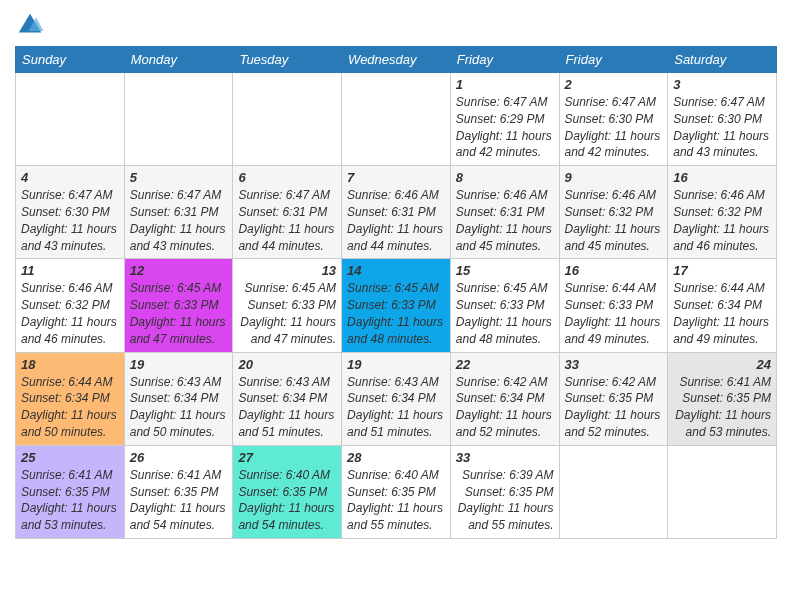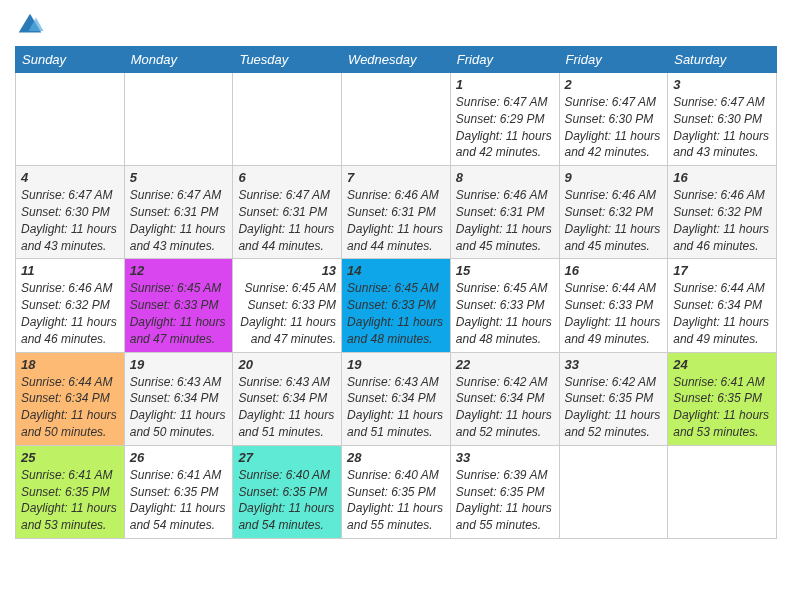--- a/index.html
+++ b/index.html
@@ -274,29 +274,29 @@
             <div class="day-info" style="white-space: pre-line;">Sunrise: 6:42 AM
 Sunset: 6:34 PM
 Daylight: 11 hours and 52 minutes.</div>
           </td>
           <td style="background: rgb(245, 245, 245);">
             <span class="day-num">33</span>
             <div class="day-info" style="white-space: pre-line;">Sunrise: 6:42 AM
 Sunset: 6:35 PM
 Daylight: 11 hours and 52 minutes.</div>
           </td>
-          <td style="background: #bef264;">
+          <td style="background: #e5e5e5; text-align: right;">
             <span class="day-num">24</span>
             <div class="day-info" style="white-space: pre-line;">Sunrise: 6:41 AM
 Sunset: 6:35 PM
 Daylight: 11 hours and 53 minutes.</div>
           </td>
         </tr>
         <tr>
-          <td style="background: #bef264;">
+          <td style="background: #c4b5fd;">
             <span class="day-num">25</span>
             <div class="day-info" style="white-space: pre-line;">Sunrise: 6:41 AM
 Sunset: 6:35 PM
 Daylight: 11 hours and 53 minutes.</div>
           </td>
           <td style="background: rgb(255, 255, 255);">
             <span class="day-num">26</span>
             <div class="day-info" style="white-space: pre-line;">Sunrise: 6:41 AM
 Sunset: 6:35 PM
 Daylight: 11 hours and 54 minutes.</div>
@@ -308,21 +308,21 @@
 Daylight: 11 hours and 54 minutes.</div>
           </td>
           <td style="background: rgb(255, 255, 255);">
             <span class="day-num">28</span>
             <div class="day-info" style="white-space: pre-line;">Sunrise: 6:40 AM
 Sunset: 6:35 PM
 Daylight: 11 hours and 55 minutes.</div>
           </td>
           <td style="background: rgb(255, 255, 255);">
             <span class="day-num">33</span>
-            <div class="day-info" style="white-space: pre-line;">Sunrise: 6:39 AM
+            <div class="day-info" style="white-space: pre-line; text-align: right;">Sunrise: 6:39 AM
 Sunset: 6:35 PM
 Daylight: 11 hours and 55 minutes.</div>
           </td>
           <td class="empty-cell"></td>
           <td class="empty-cell"></td>
         </tr>
       </tbody>
   </table>
 </div>
 

